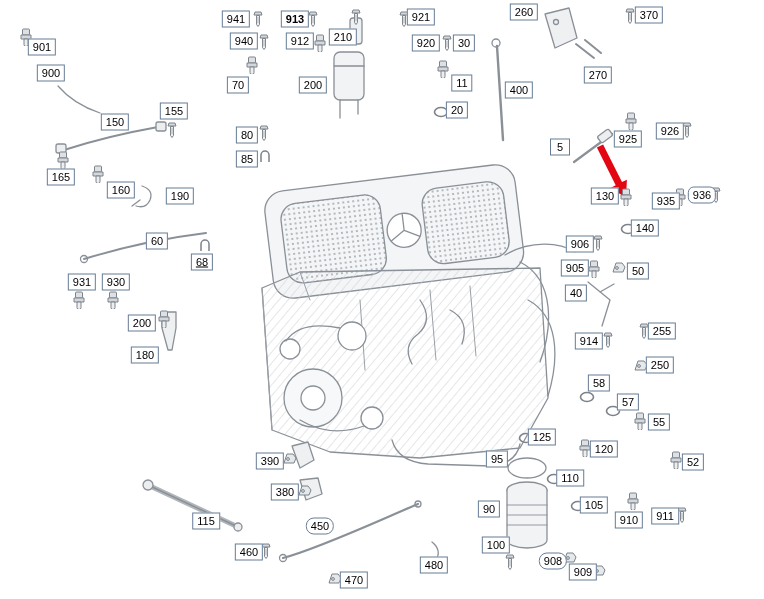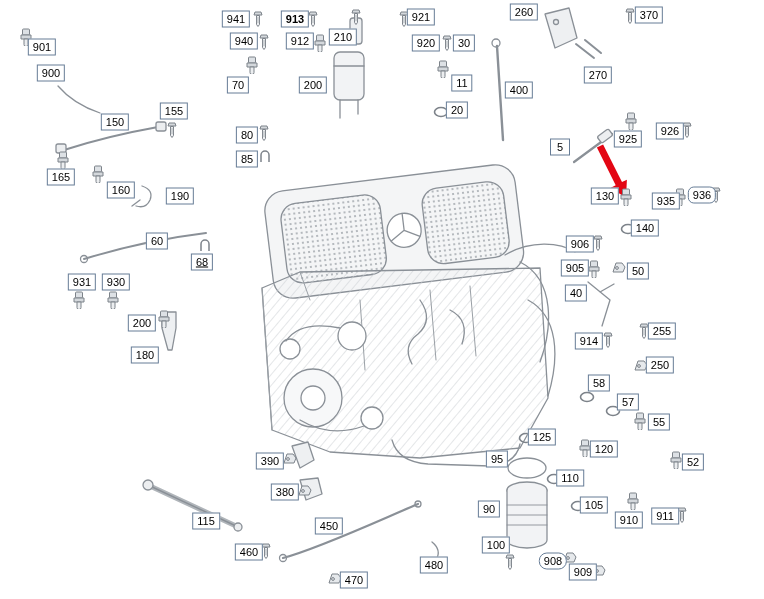--- a/index.html
+++ b/index.html
@@ -385,21 +385,21 @@
           <path d="M5 11h4v5.5a2 2 0 0 1-4 0z" fill="#eceef0" stroke="#7d838a"></path>
         </svg></div>
       <div class="part-label" style="left: 665px; top: 516px;">911</div>
       <div class="part-icon" style="left: 682px; top: 515px;"><svg width="14" height="16" viewBox="0 0 14 16">
           <path d="M4 1h6l1 3H3z" fill="#d4d8dc" stroke="#7d838a" stroke-width="1"></path>
           <path d="M5.5 4.5h3v9l-1.5 2-1.5-2z" fill="#eceef0" stroke="#7d838a" stroke-width="1"></path>
           <path d="M5.5 7h3M5.5 9h3M5.5 11h3" stroke="#a3a8ad" stroke-width="0.8"></path>
         </svg></div>
       <div class="part-label" style="left: 489px; top: 509px;">90</div>
       <div class="part-label" style="left: 206px; top: 521px;">115</div>
-      <div class="part-label" style="left: 329px; top: 526px;">450</div>
+      <div class="part-label" style="left: 320px; top: 526px; border-radius: 8px;">450</div>
       <div class="part-label" style="left: 496px; top: 545px;">100</div>
       <div class="part-icon" style="left: 510px; top: 562px;"><svg width="14" height="16" viewBox="0 0 14 16">
           <path d="M4 1h6l1 3H3z" fill="#d4d8dc" stroke="#7d838a" stroke-width="1"></path>
           <path d="M5.5 4.5h3v9l-1.5 2-1.5-2z" fill="#eceef0" stroke="#7d838a" stroke-width="1"></path>
           <path d="M5.5 7h3M5.5 9h3M5.5 11h3" stroke="#a3a8ad" stroke-width="0.8"></path>
         </svg></div>
       <div class="part-label" style="left: 249px; top: 552px;">460</div>
       <div class="part-icon" style="left: 266px; top: 551px;"><svg width="14" height="16" viewBox="0 0 14 16">
           <path d="M4 1h6l1 3H3z" fill="#d4d8dc" stroke="#7d838a" stroke-width="1"></path>
           <path d="M5.5 4.5h3v9l-1.5 2-1.5-2z" fill="#eceef0" stroke="#7d838a" stroke-width="1"></path>

